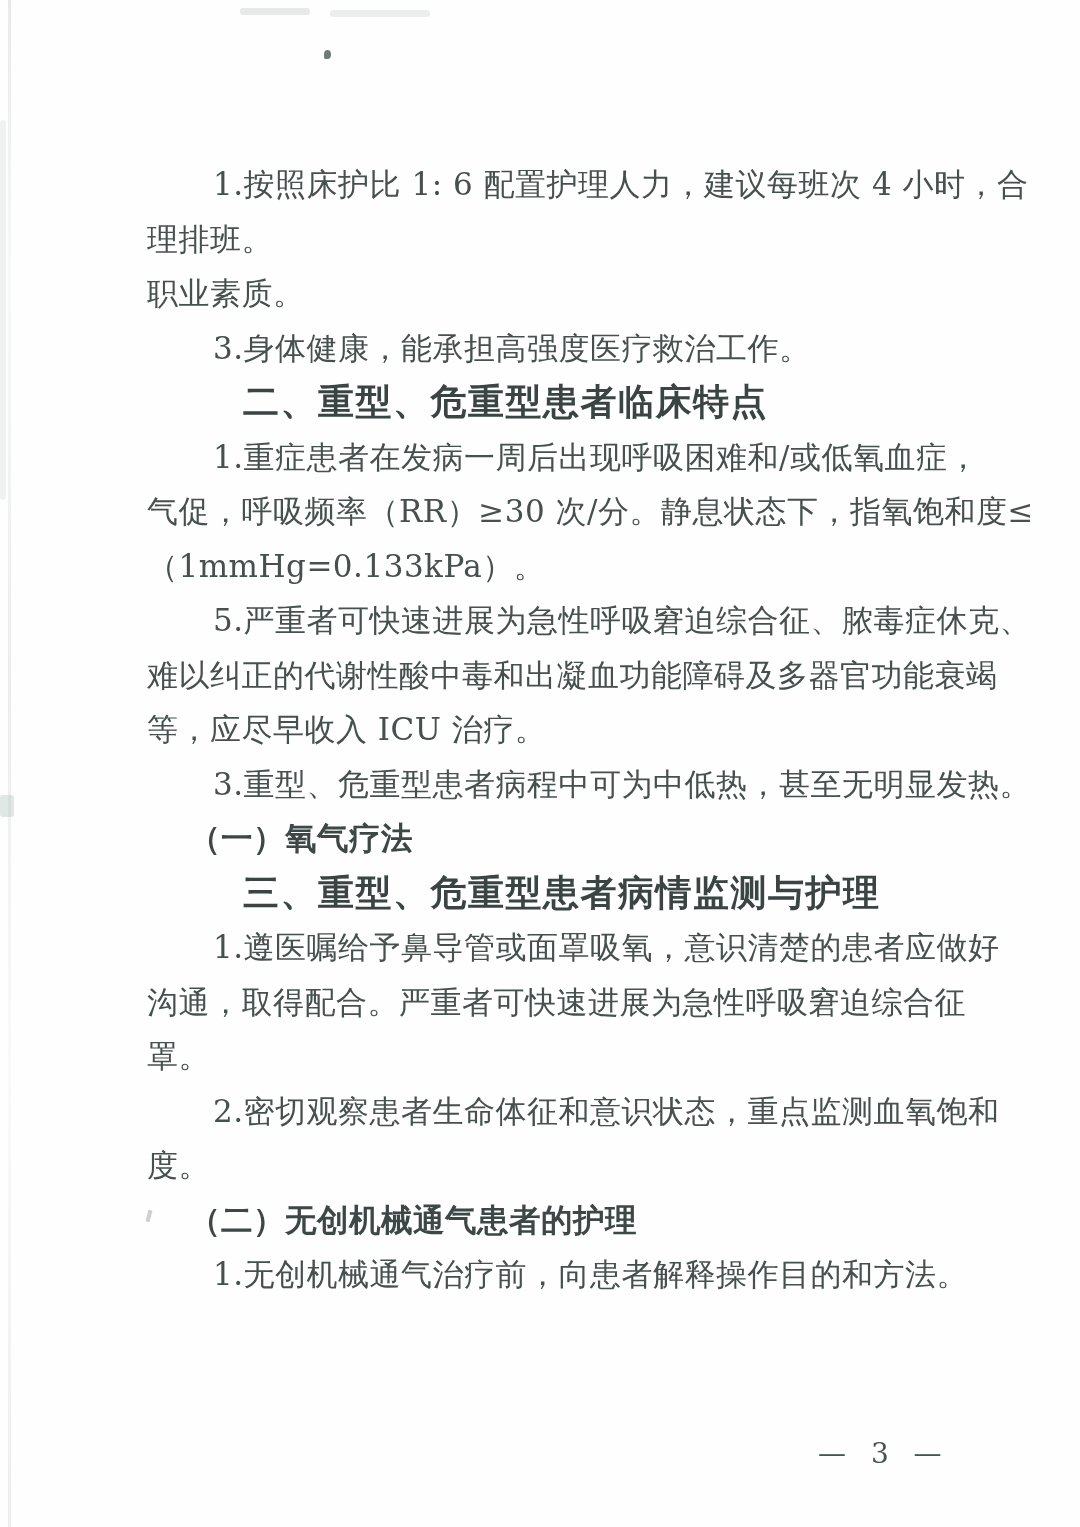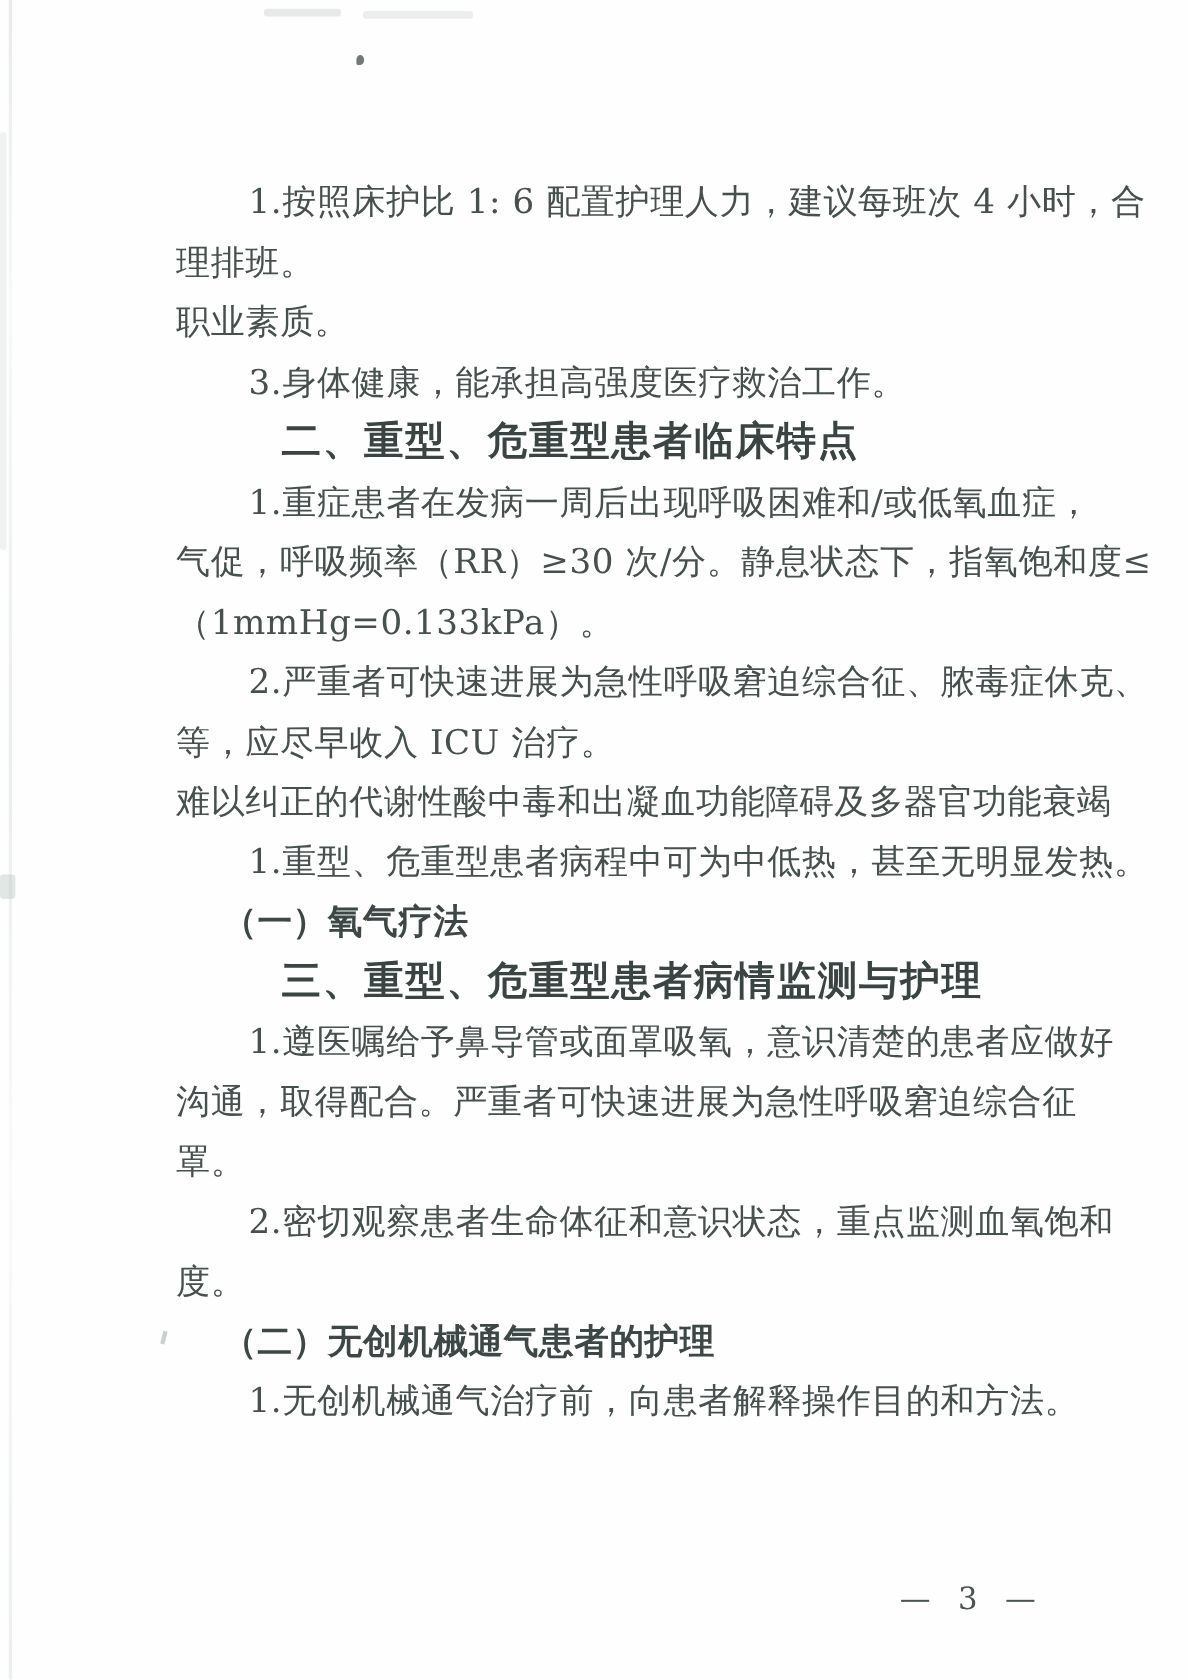--- a/index.html
+++ b/index.html
@@ -52,21 +52,21 @@
     position: absolute;
     left: 147px; top: 1210px;
     width: 4px; height: 12px;
     background: #a8b2ae;
     transform: rotate(14deg);
     opacity: 0.6;
   }
   
   .textblock {
     position: absolute;
-    left: 160px;
+    left: 147px;
     top: 157px;
     width: 812px;
   }
   .line {
     height: 54.5px;
     line-height: 54.5px;
     white-space: nowrap;
   }
   .t-body {
     font-family: "DejaVu Serif", "Liberation Serif", serif;
@@ -119,24 +119,24 @@
 
   <div class="textblock">
     <div class="line t-body indent">1.按照床护比 1: 6 配置护理人力，建议每班次 4 小时，合</div>
     <div class="line t-body">理排班。</div>
     <div class="line t-body">职业素质。</div>
     <div class="line t-body indent">3.身体健康，能承担高强度医疗救治工作。</div>
     <div class="line t-heading indent-heading">二、重型、危重型患者临床特点</div>
     <div class="line t-body indent">1.重症患者在发病一周后出现呼吸困难和/或低氧血症，</div>
     <div class="line t-body">气促，呼吸频率（RR）≥30 次/分。静息状态下，指氧饱和度≤</div>
     <div class="line t-body">（1mmHg=0.133kPa）。</div>
-    <div class="line t-body indent">2.严重者可快速进展为急性呼吸窘迫综合征、脓毒症休克、</div>
+    <div class="line t-body indent">5.严重者可快速进展为急性呼吸窘迫综合征、脓毒症休克、</div>
+    <div class="line t-body">难以纠正的代谢性酸中毒和出凝血功能障碍及多器官功能衰竭</div>
     <div class="line t-body">等，应尽早收入 ICU 治疗。</div>
-    <div class="line t-body">难以纠正的代谢性酸中毒和出凝血功能障碍及多器官功能衰竭</div>
-    <div class="line t-body indent">1.重型、危重型患者病程中可为中低热，甚至无明显发热。</div>
+    <div class="line t-body indent">3.重型、危重型患者病程中可为中低热，甚至无明显发热。</div>
     <div class="line t-subheading indent-sub">（一）氧气疗法</div>
     <div class="line t-heading indent-heading">三、重型、危重型患者病情监测与护理</div>
     <div class="line t-body indent">1.遵医嘱给予鼻导管或面罩吸氧，意识清楚的患者应做好</div>
     <div class="line t-body">沟通，取得配合。严重者可快速进展为急性呼吸窘迫综合征</div>
     <div class="line t-body">罩。</div>
     <div class="line t-body indent">2.密切观察患者生命体征和意识状态，重点监测血氧饱和</div>
     <div class="line t-body">度。</div>
     <div class="line t-subheading indent-sub">（二）无创机械通气患者的护理</div>
     <div class="line t-body indent">1.无创机械通气治疗前，向患者解释操作目的和方法。</div>
   </div>

